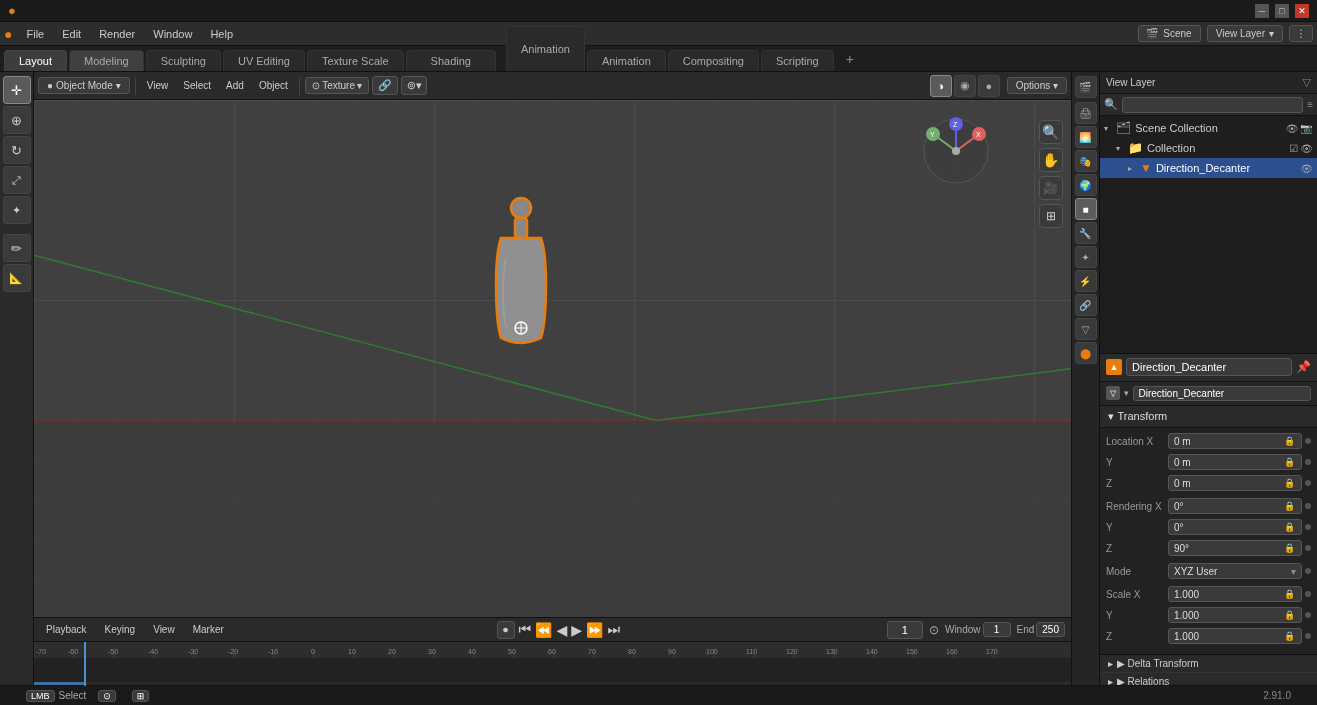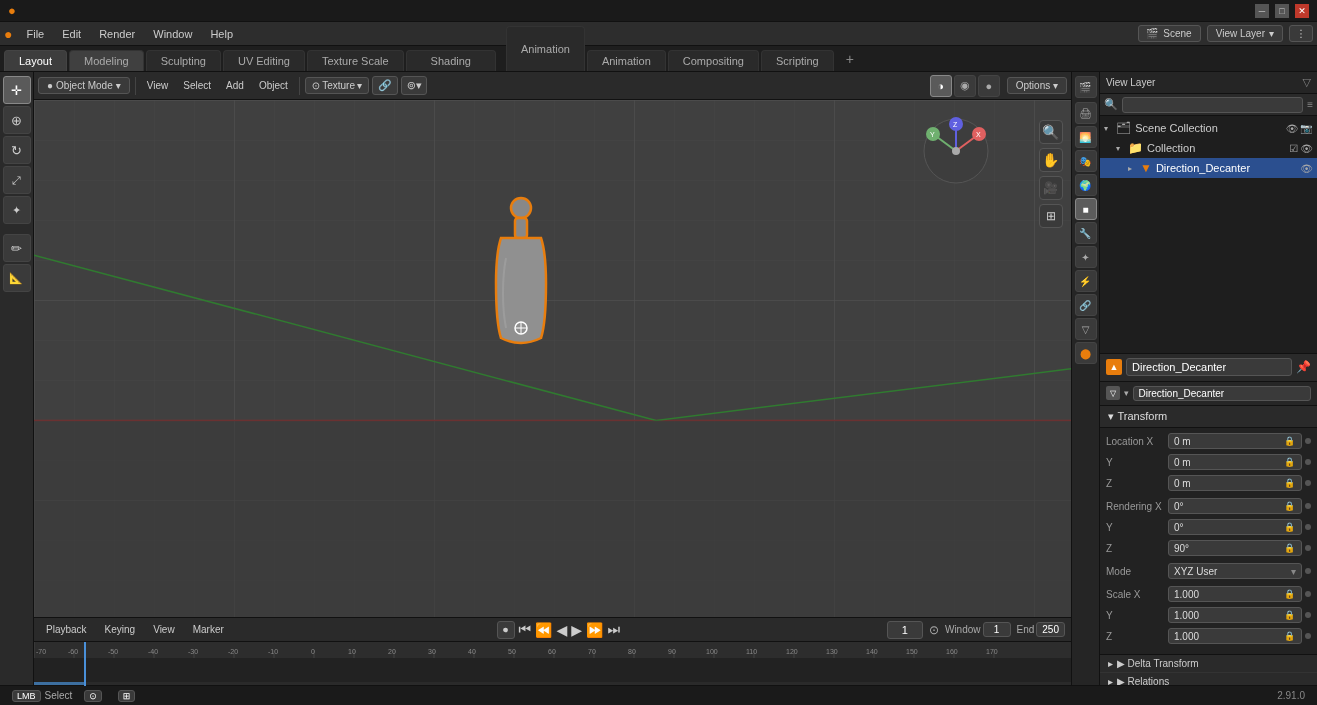--- a/index.html
+++ b/index.html
@@ -513,21 +513,21 @@
             <span data-name="relations-arrow-icon">▸</span>
             <span data-name="relations-label">▶ Relations</span>
           </div>
         </div>
 
       </div>
     </div>
   </div>
 </div>
 
-<div data-name="status-bar" style="position:absolute;bottom:0;left:0;right:0;height:20px;background:#1a1a1a;border-top:1px solid #111;display:flex;align-items:center;padding:0 12px;gap:12px;font-size:10px;color:#aaa;">
+<div data-name="status-bar" style="position:absolute;bottom:0;left:0;right:0;height:20px;background:#1a1a1a;border-top:1px solid #111;display:flex;align-items:center;padding:0 26px;gap:12px;font-size:10px;color:#aaa;">
   <div data-name="status-group-1" style="display:flex;align-items:center;gap:4px;">
     <div data-name="left-click-key" style="background:#3a3a3a;border:1px solid #555;border-radius:3px;padding:0 4px;font-size:9px;color:#fff;display:flex;align-items:center;justify-content:center;">LMB</div>
     <span data-name="select-label">Select</span>
   </div>
   <div data-name="status-group-2" style="display:flex;align-items:center;gap:4px;">
     <div data-name="cursor-key" style="background:#3a3a3a;border:1px solid #555;border-radius:3px;padding:0 4px;font-size:9px;color:#fff;display:flex;align-items:center;justify-content:center;">⊙</div>
     <span data-name="cursor-status-label"></span>
   </div>
   <div data-name="status-group-3" style="display:flex;align-items:center;gap:4px;">
     <div data-name="cursor2-key" style="background:#3a3a3a;border:1px solid #555;border-radius:3px;padding:0 4px;font-size:9px;color:#fff;display:flex;align-items:center;justify-content:center;">⊞</div>

